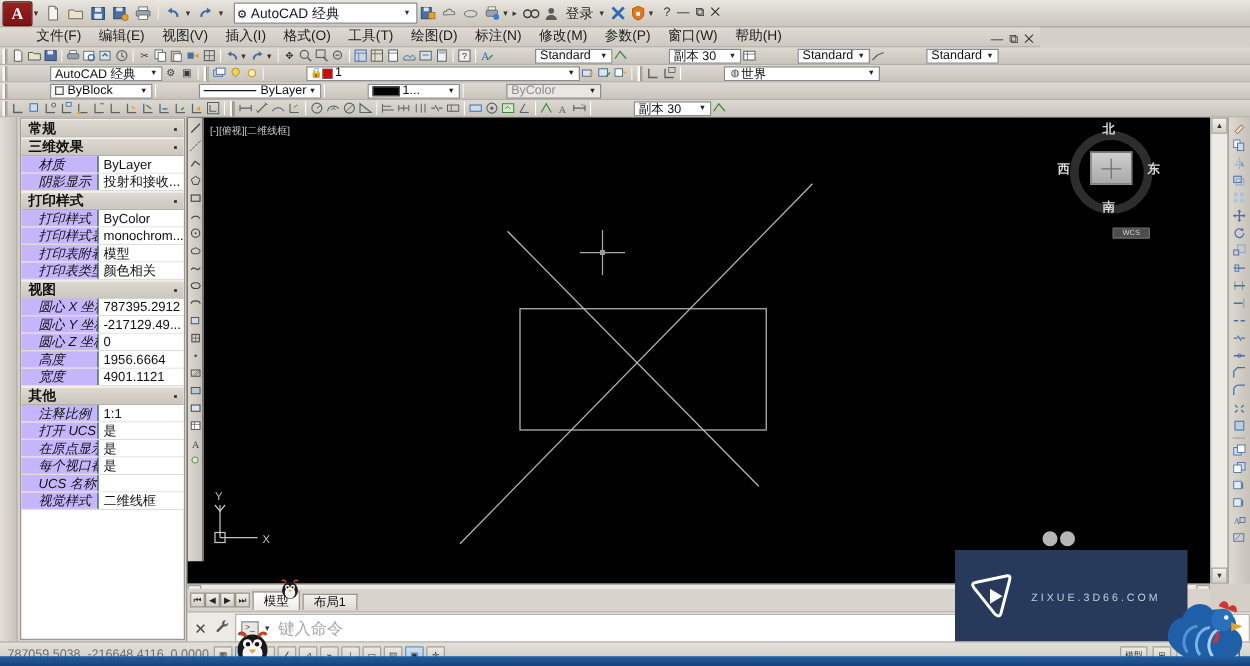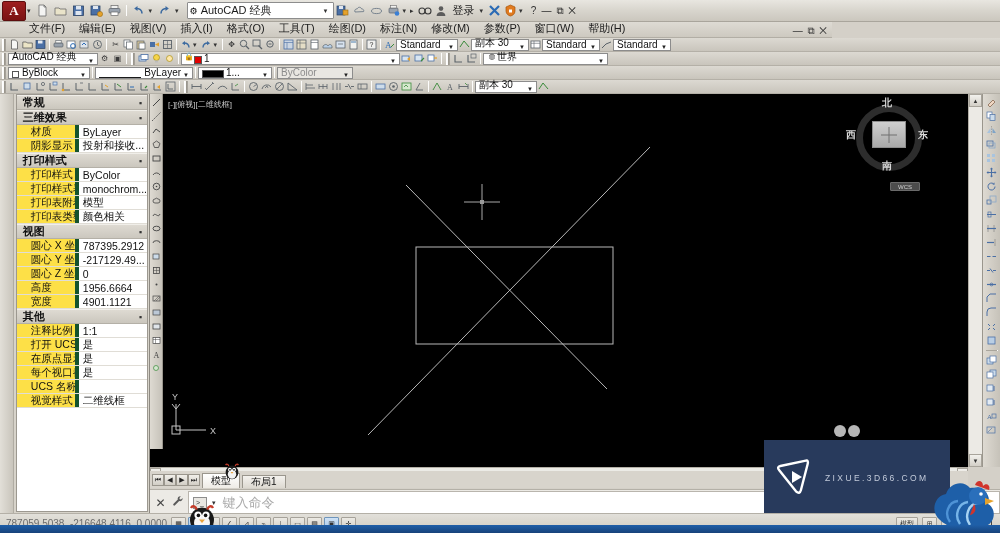--- a/index.html
+++ b/index.html
@@ -89,22 +89,22 @@
   .ti {
     width:13px; height:13px; flex:0 0 auto;
     display:flex; align-items:center; justify-content:center;
     font-size:8px; color:#3b3b3b; line-height:1;
   }
   .ti svg { display:block; }
   .sep { width:1px; height:11px; background:#a9a59c;
     border-right:1px solid #fdfdfc; margin:0 2px; flex:0 0 auto; }
   .combo {
     height:12px; background:#fff; border:1px solid #8c8c8c;
-    display:flex; align-items:flex-end; font-size:10px;
-    color:#111; padding:0 1px 0 3px; flex:0 0 auto;
+    display:flex; align-items:center; font-size:10px;
+    color:#111; padding:0 1px 0 3px; flex:0 0 auto;margin-left:32px;
   }
   .combo .arr { margin-left:auto; font-size:6px; color:#222; padding:0 2px; }
   .combo.grey { background:#e9e7e2; color:#8c8c8c; }
   .swatch { width:22px; height:8px; background:#000; border:1px solid #555;
     margin-right:2px; flex:0 0 auto; }
   .swatch.red { background:#e00000; width:8px; }
   .linesample { width:46px; height:1px; background:#1a1a1a; margin-right:3px; }
 
   
   .props {
@@ -138,23 +138,23 @@
     border-bottom:1px solid #b4b0a7; border-top:1px solid #f0eee9;
     display:flex; align-items:center;
     font-size:11px; font-weight:bold; color:#101010; padding-left:6px;
   }
   .grp .dot { margin-left:auto; margin-right:5px; font-size:9px; color:#333; }
   .prow {
     height:14px; display:flex; align-items:stretch;
     border-bottom:1px solid #e0ddd6; font-size:10.5px; color:#101010;
   }
   .prow .k {
-    width:62px; padding-left:14px; background:#fde047;
-    border-right:4px solid #14532d; display:flex; align-items:center;
-    overflow:hidden; white-space:nowrap;
+    width:62px; padding-left:14px; background:#c4b5fd;
+    border-right:1px solid #14532d; display:flex; align-items:center;
+    overflow:hidden; white-space:nowrap;font-style:italic;
   }
   .prow .v {
     flex:1; padding-left:4px; background:#fff; display:flex; align-items:center;
     overflow:hidden; white-space:nowrap;
   }
 
   
   .drawarea {
     position:absolute; left:150px; top:94px; width:818px; height:373px;
     background:#000; overflow:hidden;

